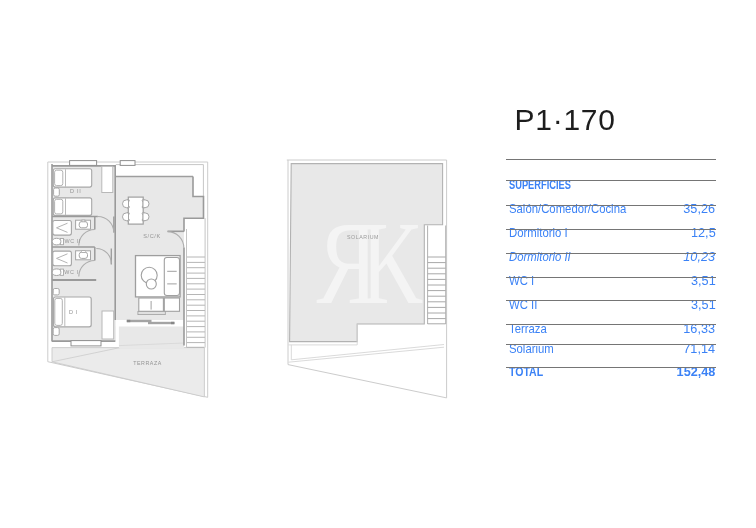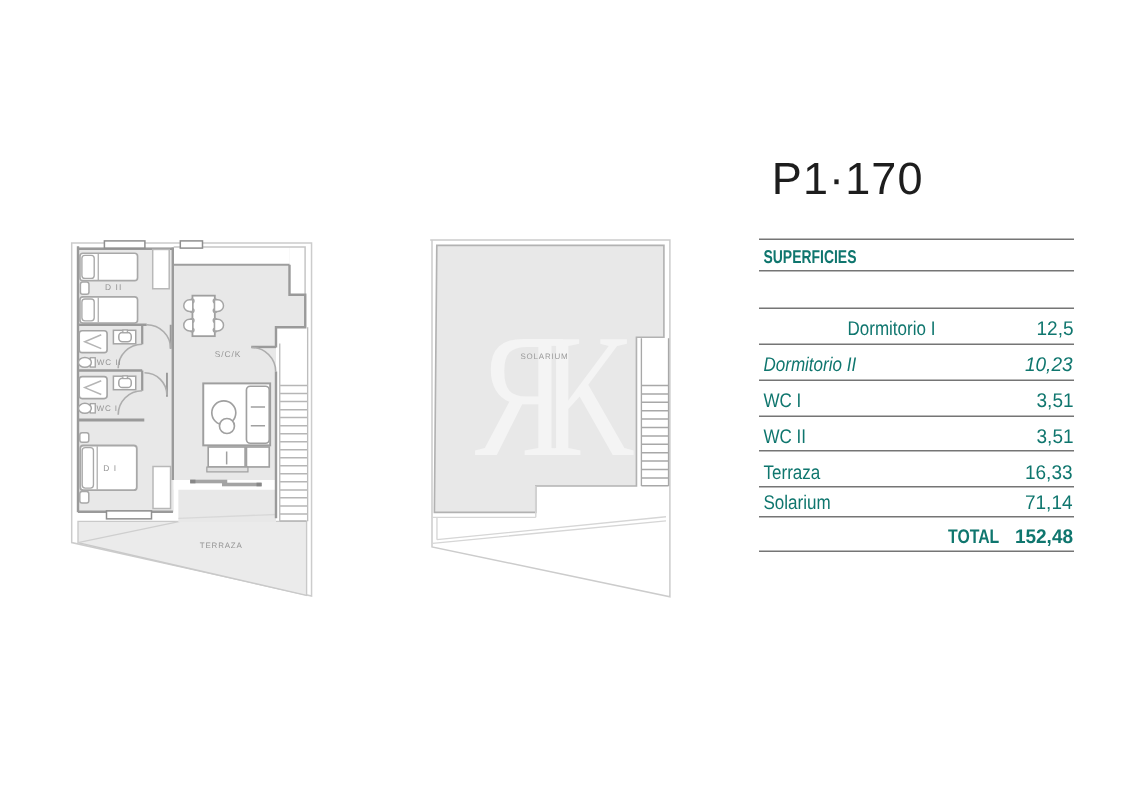--- a/index.html
+++ b/index.html
@@ -1,19 +1,19 @@
 <!DOCTYPE html>
 <html><head>
 <meta charset="utf-8">
 <style>
 html,body{margin:0;padding:0;background:#fff;}
 #page{position:relative;width:756px;height:528px;overflow:hidden;background:#fff;font-family:"Liberation Sans",sans-serif;}
 #plansvg{position:absolute;left:0;top:0;}
 .line{position:absolute;left:506px;width:210px;height:1.2px;background:#757575;}
-.row{position:absolute;left:509px;width:206.5px;color:#0f766e;font-size:13.2px;white-space:nowrap;}
+.row{position:absolute;left:509px;width:206.5px;color:#3b82f6;font-size:13.2px;white-space:nowrap;margin-top:14px;}
 .lbl{display:inline-block;transform:scaleX(0.86);transform-origin:0 50%;}
 .row .num{float:right;display:inline-block;transform:scaleX(0.96);transform-origin:100% 50%;}
 #title{position:absolute;left:514.5px;top:103.2px;color:#1d1d1d;font-size:30px;letter-spacing:0.75px;}
 </style>
 </head>
 <body>
 <div id="page">
 <svg id="plansvg" width="756" height="528" viewBox="0 0 756 528">
 
   <path d="M47.8,162 H207.7 V397.3 L47.8,361.7 Z" fill="none" stroke="#cccccc" stroke-width="1"></path>
@@ -230,35 +230,36 @@
   <text x="363" y="239.2" font-size="5.3" fill="#9a9a9a" letter-spacing="0.55" text-anchor="middle">SOLARIUM</text>
 </svg>
 
 <div id="title">P1·170</div>
 
 <div class="line" style="top:158.5px;"></div>
 
 <div class="row" style="top:163.5px;font-weight:bold;font-size:12.4px;"><span class="lbl" style="transform:scaleX(0.75);">SUPERFICIES</span></div>
 <div class="line" style="top:180.3px;"></div>
 
+<div class="row" style="top:187px;"><span class="lbl">Salón/Comedor/Cocina</span><span class="num">35,26</span></div>
 <div class="line" style="top:204.5px;"></div>
 
-<div class="row" style="top:211.3px;text-align:center;"><span class="lbl">Dormitorio I</span><span class="num">12,5</span></div>
+<div class="row" style="top:211.3px;"><span class="lbl">Dormitorio I</span><span class="num">12,5</span></div>
 <div class="line" style="top:228.5px;"></div>
 
 <div class="row" style="top:235.3px;font-style:italic;"><span class="lbl">Dormitorio II</span><span class="num">10,23</span></div>
 <div class="line" style="top:252.7px;"></div>
 
 <div class="row" style="top:259.3px;"><span class="lbl">WC I</span><span class="num">3,51</span></div>
 <div class="line" style="top:276.5px;"></div>
 
 <div class="row" style="top:283.1px;"><span class="lbl">WC II</span><span class="num">3,51</span></div>
 <div class="line" style="top:300.2px;"></div>
 
 <div class="row" style="top:306.8px;"><span class="lbl">Terraza</span><span class="num">16,33</span></div>
 <div class="line" style="top:323.5px;"></div>
 
 <div class="row" style="top:327.1px;"><span class="lbl">Solarium</span><span class="num">71,14</span></div>
 <div class="line" style="top:343.9px;"></div>
 
-<div class="row" style="top:349.8px;font-weight:bold;text-align:right;"><span class="lbl" style="transform:scaleX(0.8);">TOTAL</span><span class="num">152,48</span></div>
+<div class="row" style="top:349.8px;font-weight:bold;"><span class="lbl" style="transform:scaleX(0.8);">TOTAL</span><span class="num">152,48</span></div>
 <div class="line" style="top:367.3px;"></div>
 </div>
 
 </body></html>

